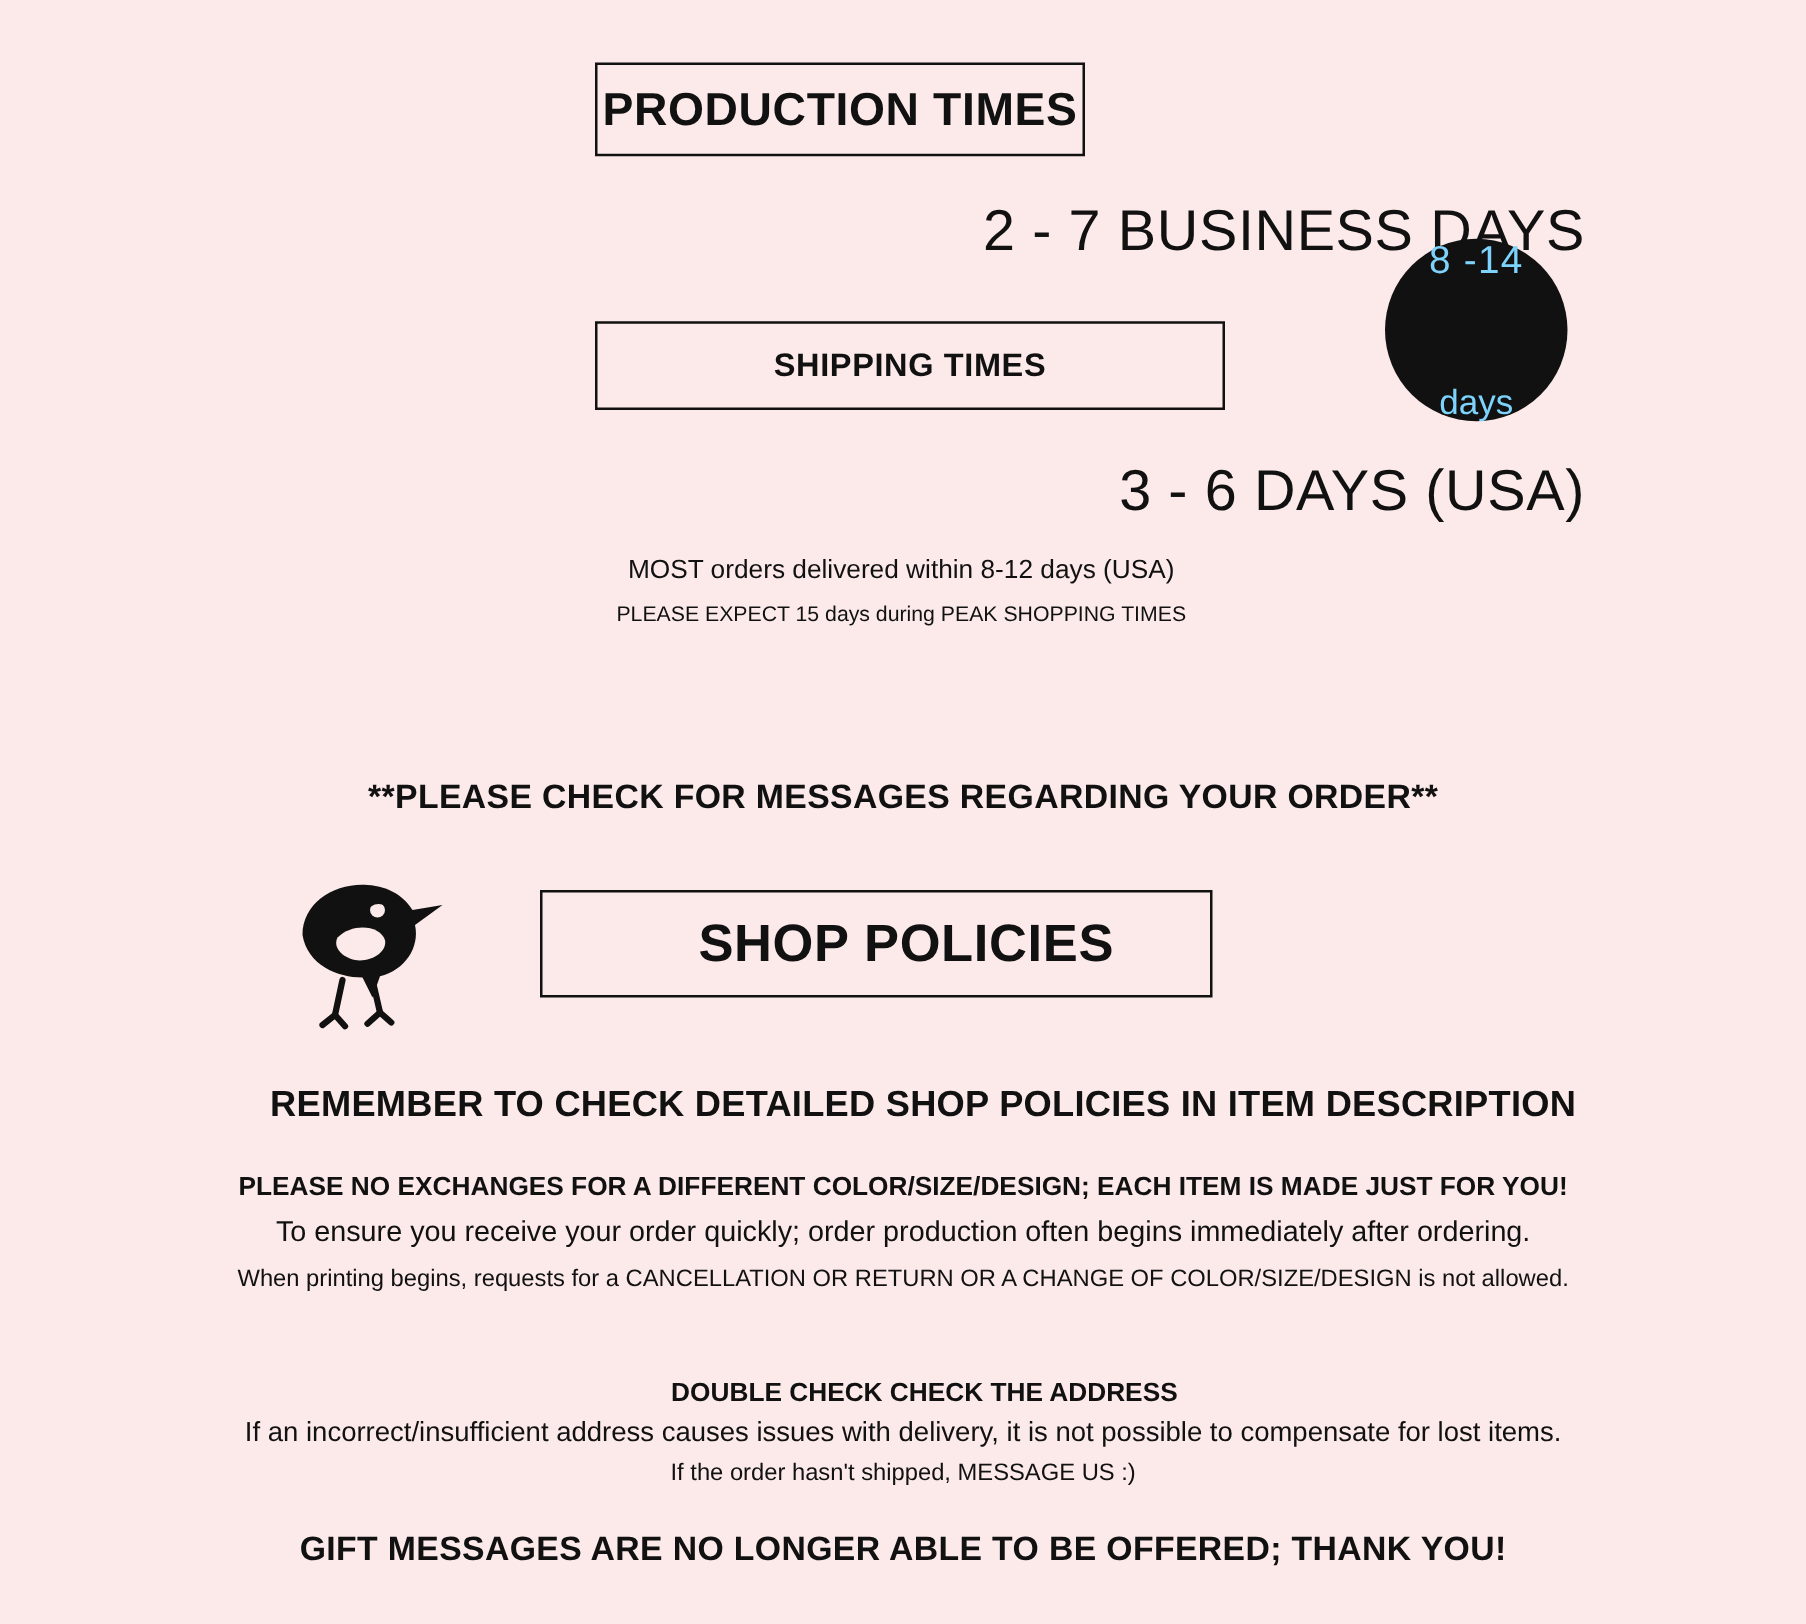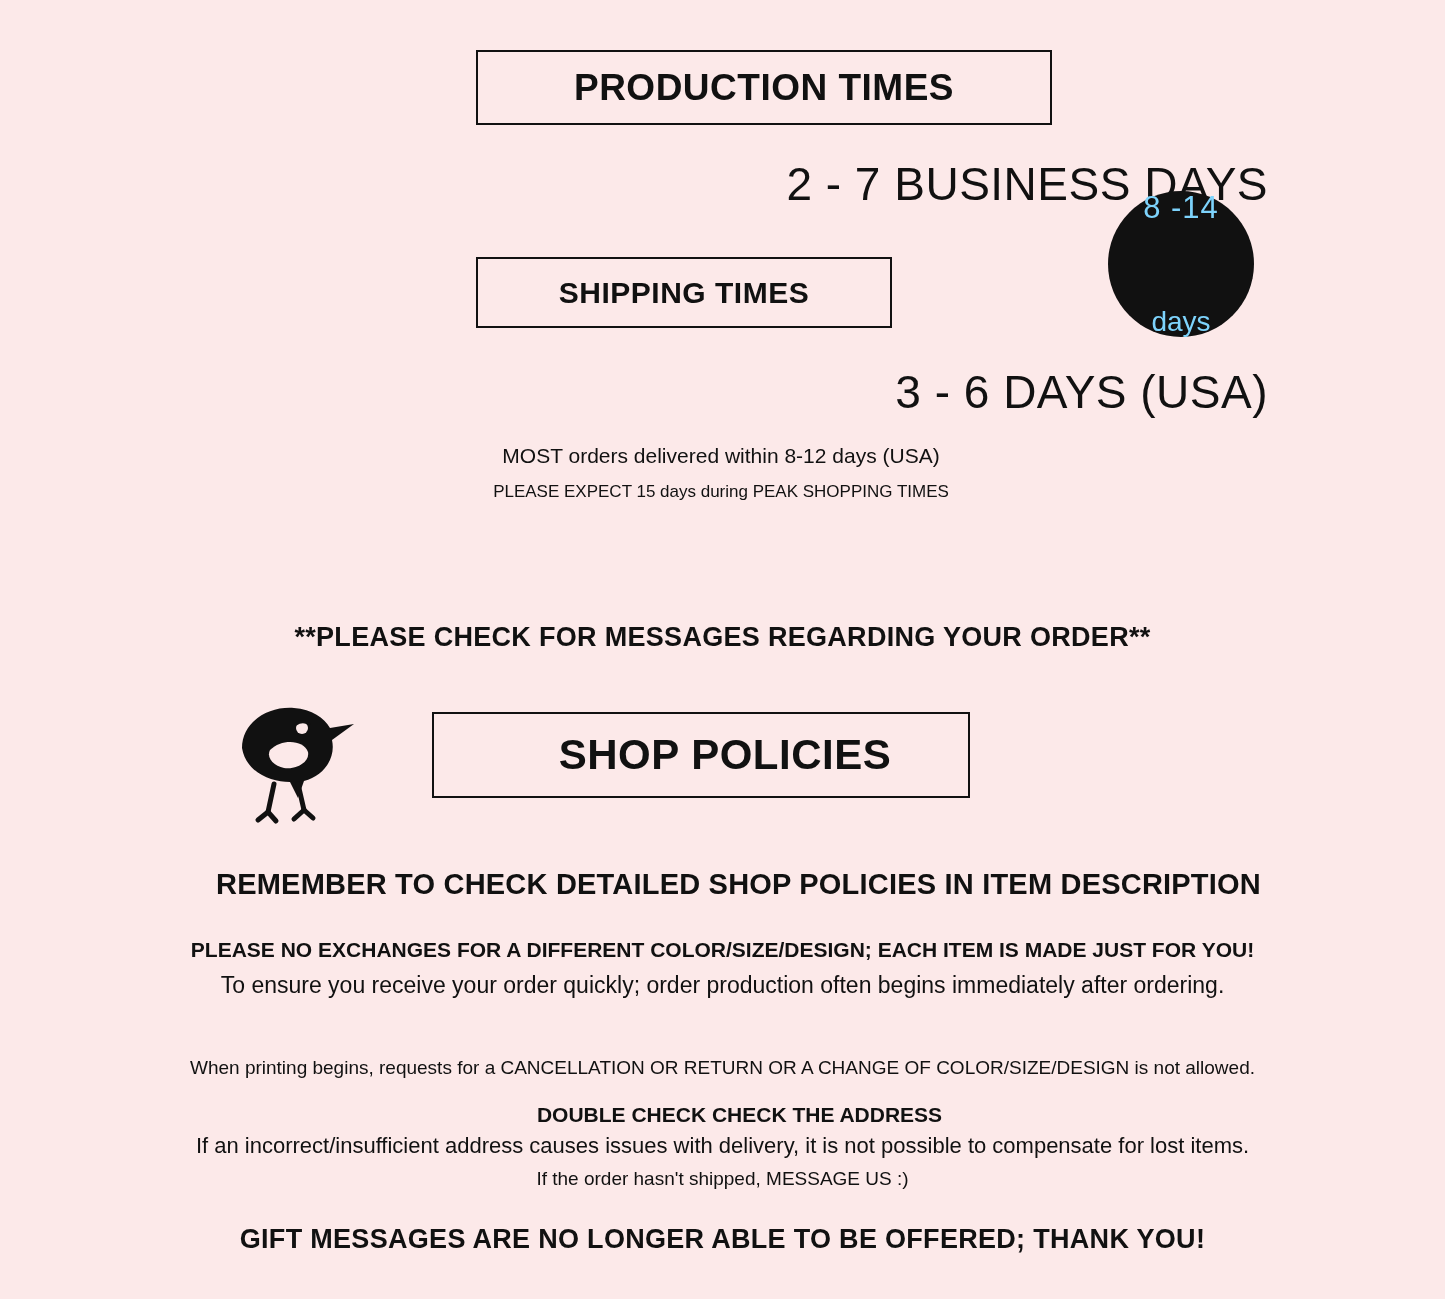--- a/index.html
+++ b/index.html
@@ -31,31 +31,31 @@
     align-items: center;
     justify-content: center;
     text-align: center;
     font-weight: bold;
     letter-spacing: 0.5px;
   }
 
   #production-times-box {
     left: 476px;
     top: 50px;
-    width: 576px;
+    width: 392px;
     height: 75px;
     font-size: 37px;
   }
 
   #shipping-times-box {
     left: 476px;
     top: 257px;
-    width: 416px;
+    width: 504px;
     height: 71px;
-    font-size: 30px;
+    font-size: 26px;
   }
 
   #shop-policies-box {
     left: 432px;
     top: 712px;
     width: 538px;
     height: 86px;
     font-size: 42px;
     padding-left: 48px;
   }
@@ -175,21 +175,20 @@
     font-size: 23px;
   }
 
   #printing-line {
     position: absolute;
     top: 1013px;
     width: 1445px;
     left: 0;
     text-align: center;
     font-size: 19px;
-    margin-top: 44px;
   }
 
   #double-check-heading {
     position: absolute;
     top: 1103px;
     width: 1445px;
     left: 0;
     text-align: center;
     font-size: 21px;
     font-weight: bold;

